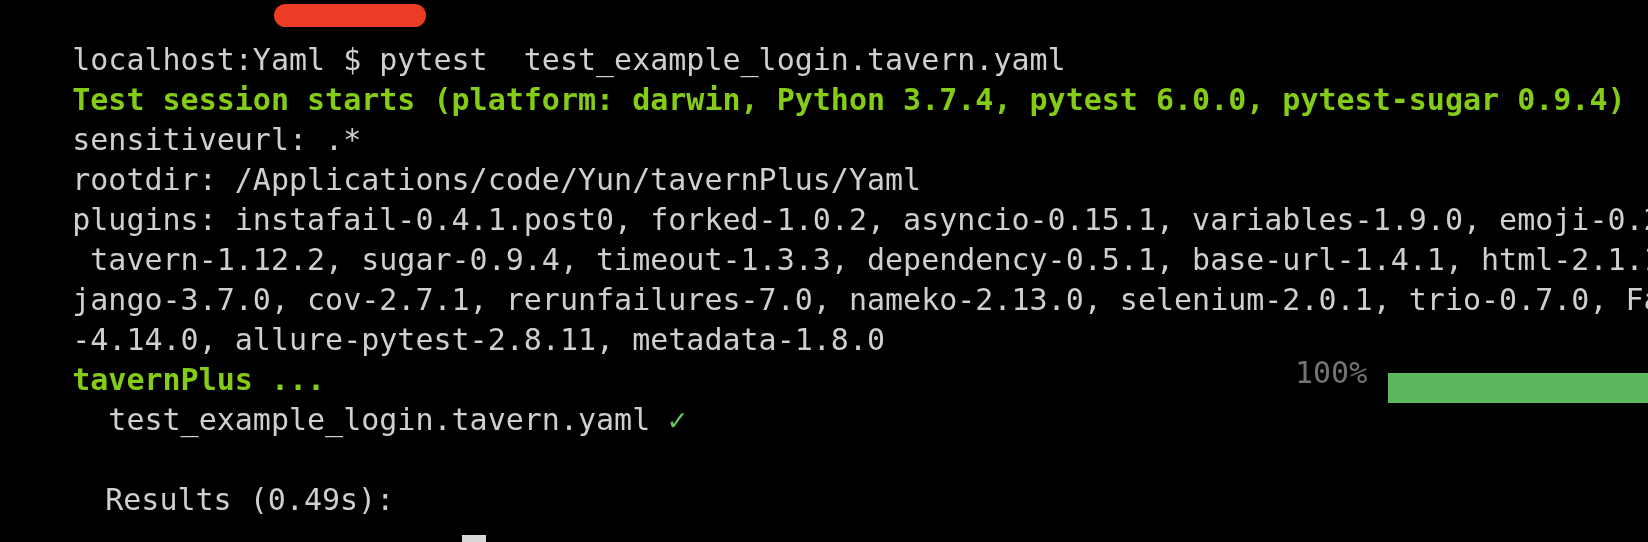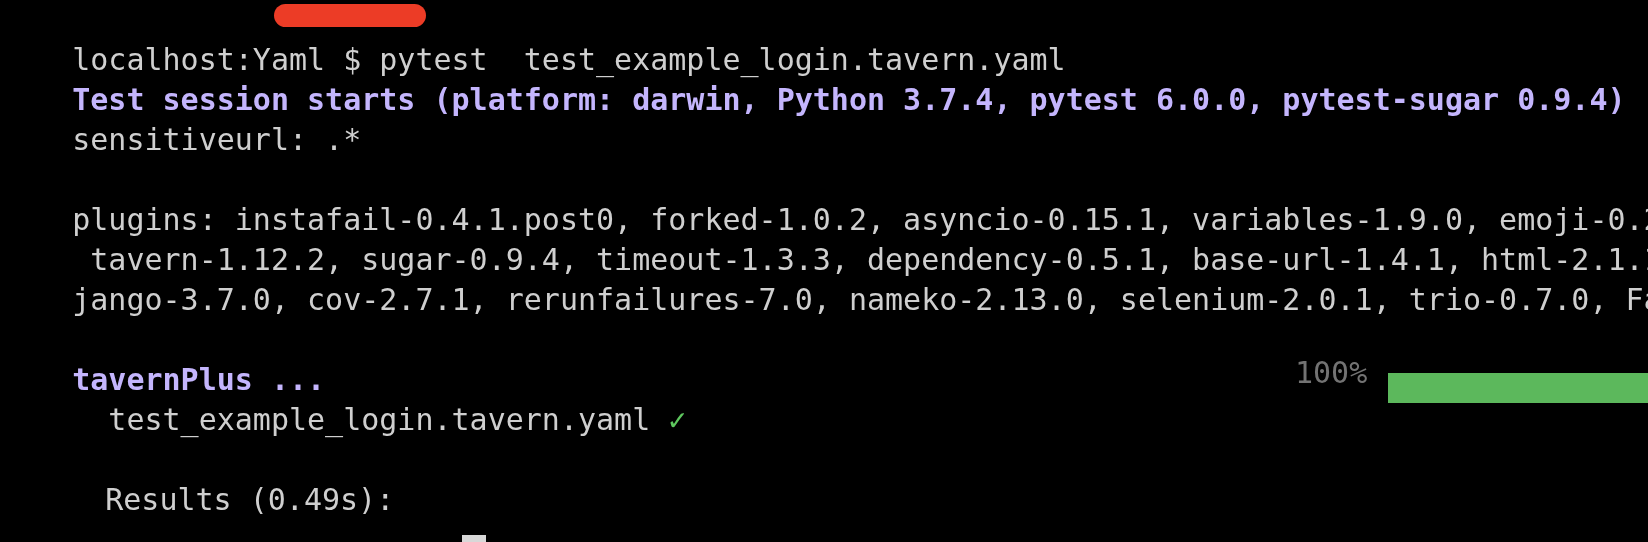--- a/index.html
+++ b/index.html
@@ -30,21 +30,21 @@
     left: 0;
     width: 1648px;
     height: 40px;
     white-space: pre;
   }
   .seg {
     white-space: pre;
     margin-top: 39px;
   }
   .dim   { color: #cfcfcf; }
-  .bold  { color: #c4b5fd; font-weight: bold; }
+  .bold  { color: #84cc16; font-weight: bold; }
   .green { color: #4fb04f; }
   .checkmark { color: #5ec75e; }
 
   
   #redaction {
     position: absolute;
     left: 274px;
     top: 4px;
     width: 152px;
     height: 23px;
@@ -97,33 +97,39 @@
   <div id="redaction"></div>
 
   <div class="line" style="top:40px;">
     <span class="seg bold">Test session starts (platform: darwin, Python 3.7.4, pytest 6.0.0, pytest-sugar 0.9.4)</span>
   </div>
 
   <div class="line" style="top:80px;">
     <span class="seg dim">sensitiveurl: .*</span>
   </div>
 
+  <div class="line" style="top:120px;">
+    <span class="seg dim">rootdir: /Applications/code/Yun/tavernPlus/Yaml</span>
+  </div>
 
   <div class="line" style="top:160px;">
     <span class="seg dim">plugins: instafail-0.4.1.post0, forked-1.0.2, asyncio-0.15.1, variables-1.9.0, emoji-0.2.0,</span>
   </div>
 
   <div class="line" style="top:200px;">
     <span class="seg dim"> tavern-1.12.2, sugar-0.9.4, timeout-1.3.3, dependency-0.5.1, base-url-1.4.1, html-2.1.1, d</span>
   </div>
 
   <div class="line" style="top:240px;">
     <span class="seg dim">jango-3.7.0, cov-2.7.1, rerunfailures-7.0, nameko-2.13.0, selenium-2.0.1, trio-0.7.0, Faker</span>
   </div>
 
+  <div class="line" style="top:280px;">
+    <span class="seg dim">-4.14.0, allure-pytest-2.8.11, metadata-1.8.0</span>
+  </div>
 
   <div class="line" style="top:320px;">
     <span class="seg bold">tavernPlus ...</span>
   </div>
 
   <div class="line" style="top:360px;">
     <span class="seg dim">  test_example_login.tavern.yaml </span><span class="seg checkmark">✓</span>
   </div>
 
   <div id="percent-label">100%</div>

